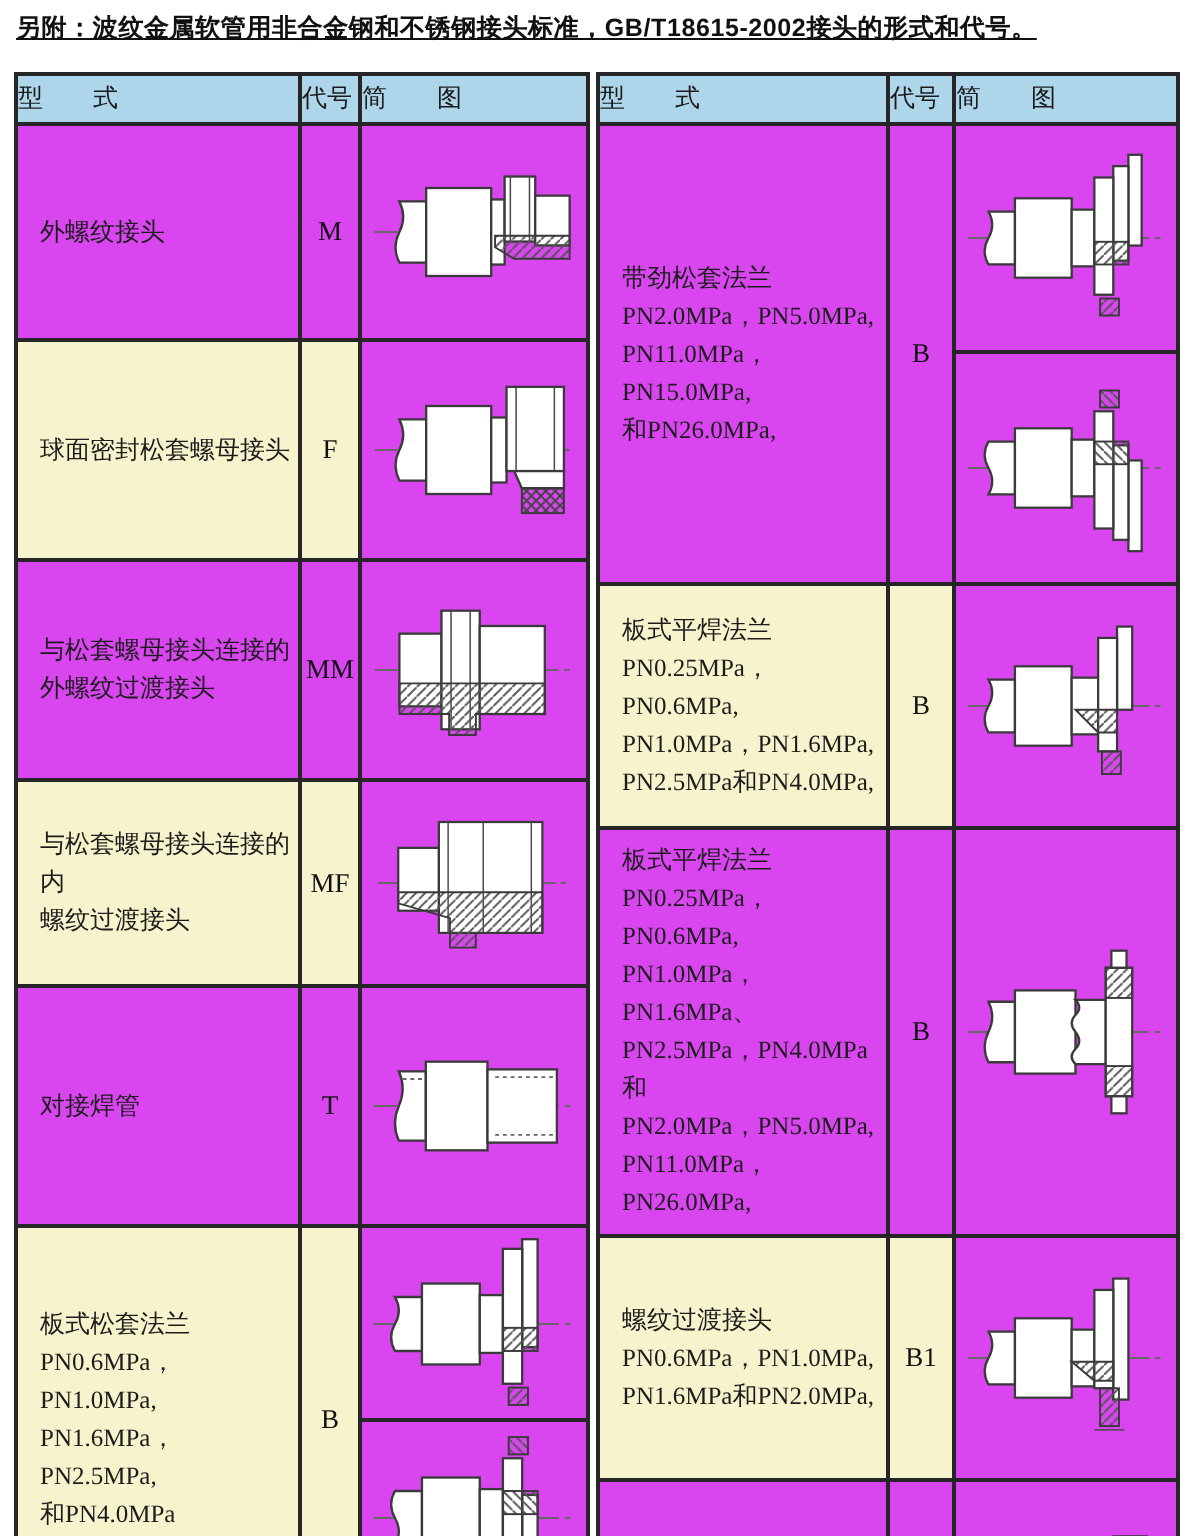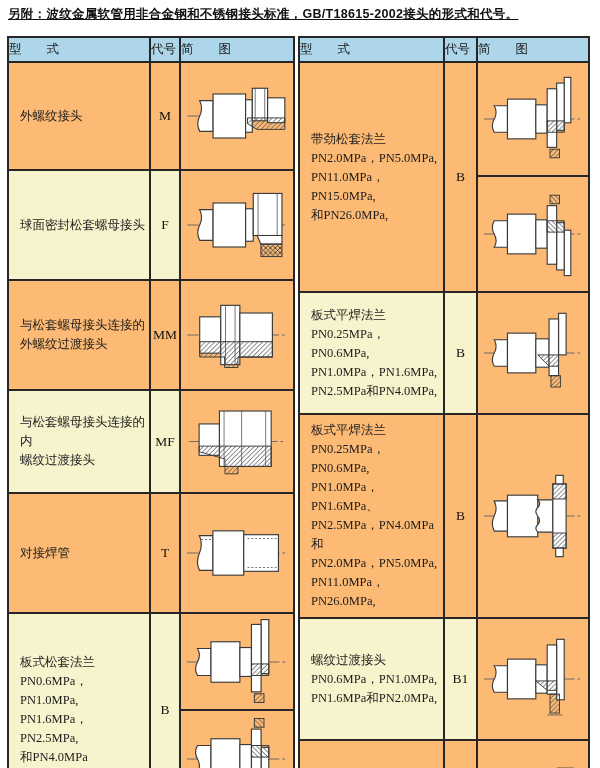--- a/index.html
+++ b/index.html
@@ -1,20 +1,20 @@
 <!DOCTYPE html>
 <html><head>
 <meta charset="utf-8">
 <style>
   html,body{margin:0;padding:0;background:#fff;}
   body{width:600px;height:768px;position:relative;font-family:"Liberation Sans",sans-serif;color:#111;}
   .intro{position:absolute;top:6px;left:8px;font-size:12.5px;font-weight:bold;letter-spacing:.3px;white-space:nowrap;text-decoration:underline;}
   .tables{position:absolute;top:36px;left:7px;display:flex;gap:3px;align-items:flex-start;}
   table{border-collapse:collapse;table-layout:fixed;}
-  td,th{border:2px solid #262626;padding:0;vertical-align:middle;background:#fdba74;}
+  td,th{border:2px solid #262626;padding:0;vertical-align:middle;background:#d946ef;}
   th{background:#aed6ea;font-weight:normal;font-size:12.5px;height:23px;text-align:left;color:#1a1a1a;}
   .type-cell{font-family:"Liberation Serif",serif;font-size:12.5px;line-height:19px;text-align:left;padding:6px 3px 6px 11px;white-space:pre-line;color:#1c1c1c;}
   .code-cell{font-family:"Liberation Serif",serif;font-size:13.5px;text-align:center;color:#111;}
   .diag-cell{text-align:center;}
   .hl{background:#f7f3cd;margin-top:33px;}
   
   svg{display:block;margin:0 auto;}
   .ln{fill:#fff;stroke:#3a3a3a;stroke-width:1.2;}
   .tl{fill:none;stroke:#4a4a4a;stroke-width:.8;}
   .cl{stroke:#666;stroke-width:1;stroke-dasharray:12 3 3 3;}

